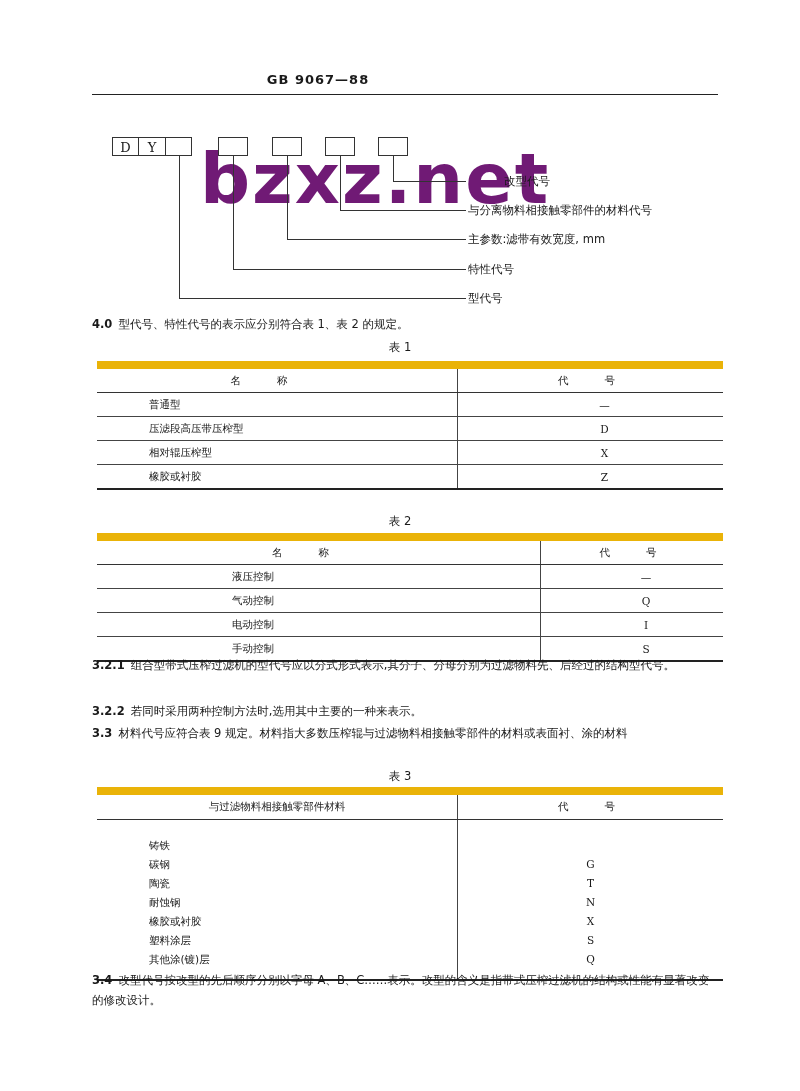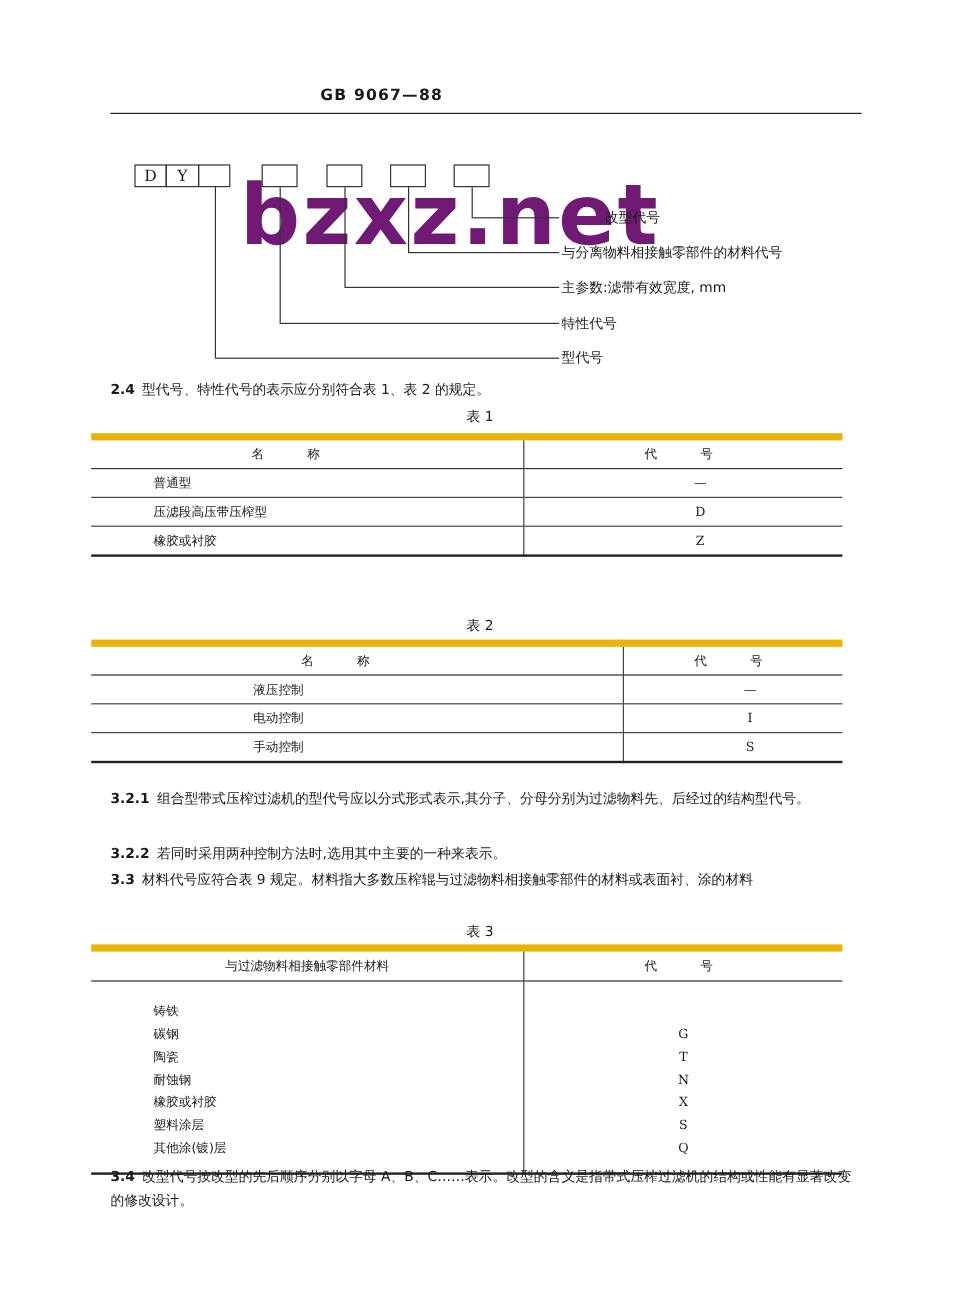--- a/index.html
+++ b/index.html
@@ -25,23 +25,23 @@
          font-size: 13px; text-align: center; line-height: 19px; box-sizing: border-box; }
   .vline { width: 0; border-left: 1px solid #333; z-index: 2; }
   .hline { height: 0; border-top: 1px solid #333; z-index: 2; }
   .dlabel { left: 468px; font-family: "DejaVu Sans", sans-serif; font-size: 11.5px; z-index: 2; line-height: 14px; }
 
   .para { left: 92px; width: 628px; font-family: "DejaVu Sans", sans-serif; font-size: 11.5px; line-height: 20px; z-index: 2; }
   .para .num { font-weight: bold; margin-right: 6px; }
   .caption { left: 0; width: 800px; text-align: center; font-family: "DejaVu Sans", sans-serif; font-size: 11.5px; }
 
   table.std {
-    position: absolute; left: 76px; width: 626px; border-collapse: collapse;
+    position: absolute; left: 97px; width: 626px; border-collapse: collapse;
     font-family: "DejaVu Sans", sans-serif; font-size: 10.5px;
-    border-top: 6px solid #eab308; border-bottom: 2px solid #222;
+    border-top: 8px solid #eab308; border-bottom: 2px solid #222;
   }
   table.std td, table.std th { padding: 0; height: 23px; font-weight: normal; }
   table.std th { border-bottom: 1.5px solid #333; }
   table.std tr.r td { border-bottom: 1.2px solid #444; }
   table.std tr.r:last-child td { border-bottom: none; }
   table.std .c1 { width: 308px; border-right: 1px solid #444; }
   table.std .c2 { text-align: center; padding-left: 28px; }
   .spaced { letter-spacing: 36px; }
   .t1 .c1.body { padding-left: 52px; text-align: left; }
   .t2 .c1.body { padding-left: 135px; text-align: left; }
@@ -85,55 +85,63 @@
   <div class="abs hline" style="left:179px;top:298px;width:287px;"></div>
 
   <div class="abs dlabel" style="top:174px;margin-left:36px;">改型代号</div>
   <div class="abs dlabel" style="top:203px;">与分离物料相接触零部件的材料代号</div>
   <div class="abs dlabel" style="top:232px;">主参数:滤带有效宽度, mm</div>
   <div class="abs dlabel" style="top:262px;">特性代号</div>
   <div class="abs dlabel" style="top:291px;">型代号</div>
 </div>
 
 <div class="abs para" style="top:314px;">
-  <span class="num">2.4</span><span>型代号、特性代号的表示应分别符合表 1、表 2 的规定。</span>
+  <span class="num">4.0</span><span>型代号、特性代号的表示应分别符合表 1、表 2 的规定。</span>
 </div>
 
 <div class="abs caption" style="top:340px;">表 1</div>
 <table class="std t1" style="top:361px;">
   <tbody>
       <tr>
     <th class="c1"><span class="spaced">名称</span></th>
     <th class="c2"><span class="spaced">代号</span></th>
   </tr>
   <tr class="r">
     <td class="c1 body">普通型</td>
     <td class="c2 code-serif">—</td>
   </tr>
   <tr class="r">
     <td class="c1 body">压滤段高压带压榨型</td>
     <td class="c2 code-serif">D</td>
   </tr>
   <tr class="r">
+    <td class="c1 body">相对辊压榨型</td>
+    <td class="c2 code-serif">X</td>
+  </tr>
+  <tr class="r">
     <td class="c1 body">橡胶或衬胶</td>
     <td class="c2 code-serif">Z</td>
   </tr>
 </tbody>
   </table>
 
 <div class="abs caption" style="top:514px;">表 2</div>
 <table class="std t2" style="top:533px;">
   <tbody>
       <tr>
     <th class="c1"><span class="spaced">名称</span></th>
     <th class="c2"><span class="spaced">代号</span></th>
   </tr>
   <tr class="r">
     <td class="c1 body">液压控制</td>
     <td class="c2 code-serif">—</td>
+  </tr>
+  <tr class="r">
+    <td class="c1 body">气动控制</td>
+    <td class="c2 code-serif">Q</td>
   </tr>
   <tr class="r">
     <td class="c1 body">电动控制</td>
     <td class="c2 code-serif">I</td>
   </tr>
   <tr class="r">
     <td class="c1 body">手动控制</td>
     <td class="c2 code-serif">S</td>
   </tr>
 </tbody>

